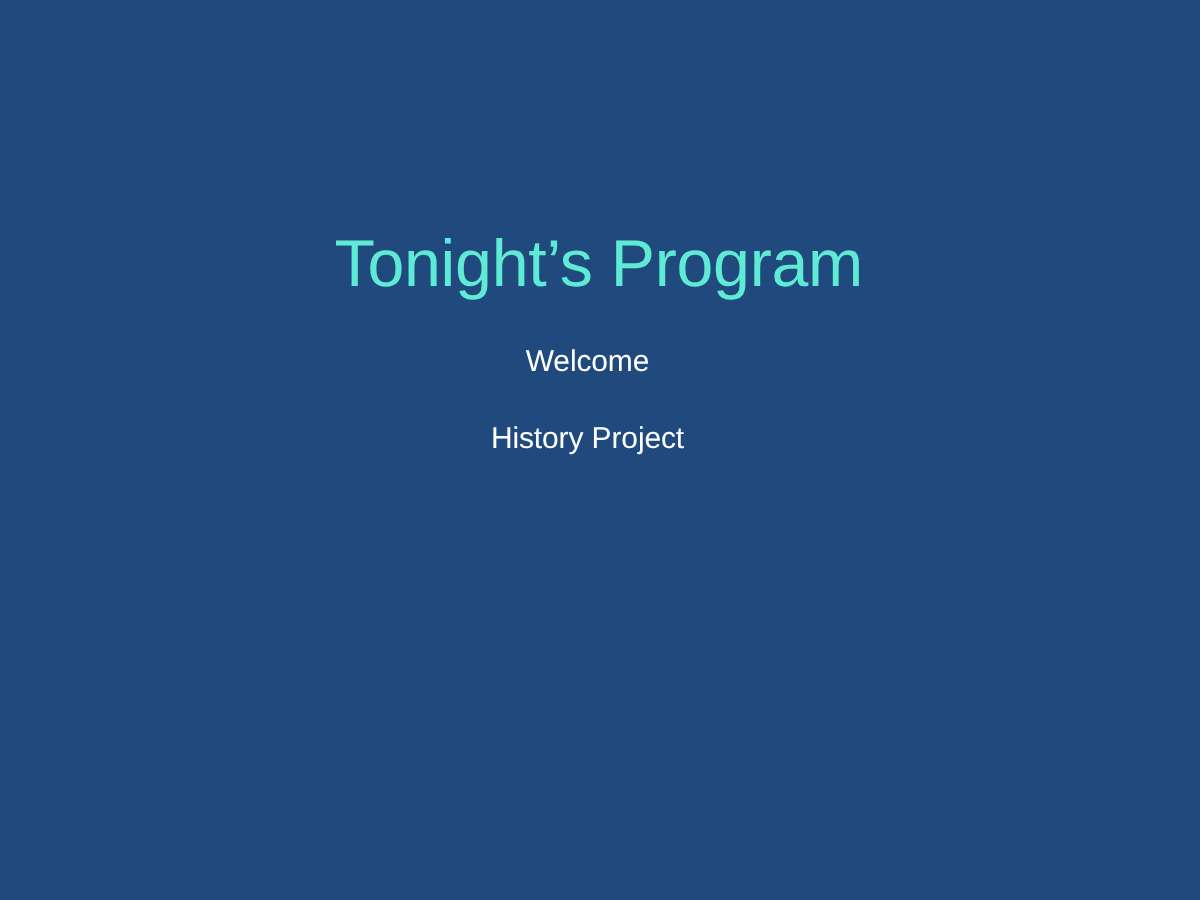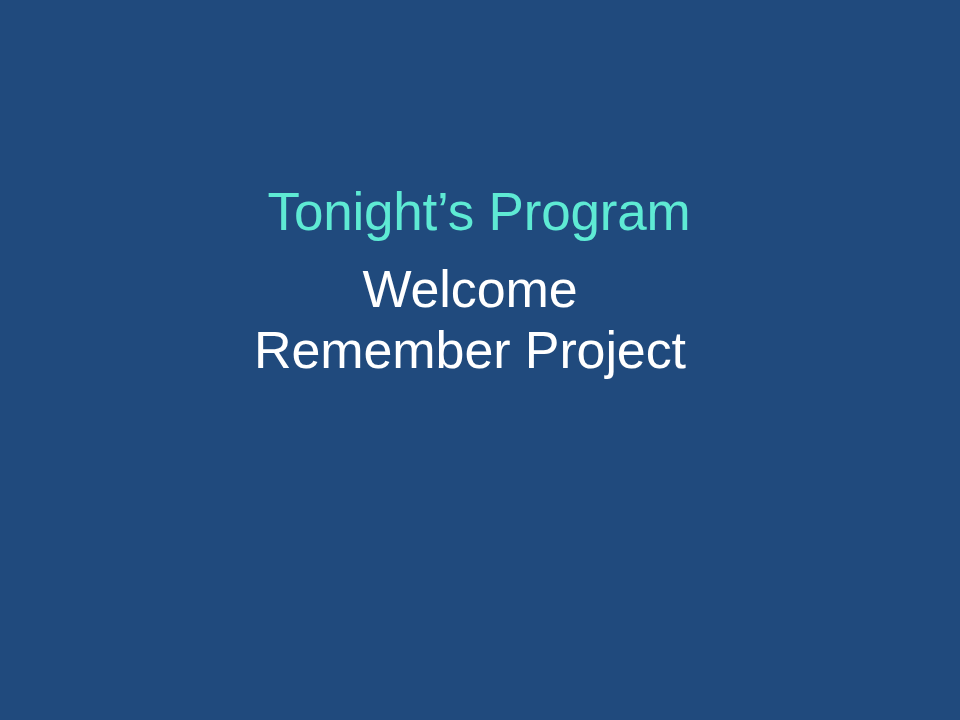--- a/index.html
+++ b/index.html
@@ -38,37 +38,37 @@
   }
 
   
   .slide-body {
     position: absolute;
     left: 0;
     right: 0;
     top: 259px;
     text-align: center;
     color: #ffffff;
-    font-size: 52px;
+    font-size: 24px;
     line-height: 61px;
     font-weight: 400;
     letter-spacing: -0.1px;
     padding-right: 20px;
   }
 
   .body-line {
     display: block;
     white-space: nowrap;
   }
 </style>
 </head>
 <body>
 
 <div class="slide">
 
   <div class="slide-title">Tonight’s Program</div>
 
   <div class="slide-body">
     <span class="body-line">Welcome</span>
-    <span class="body-line">Remember Project</span>
+    <span class="body-line">History Project</span>
   </div>
 
 </div>
 
 </body></html>

